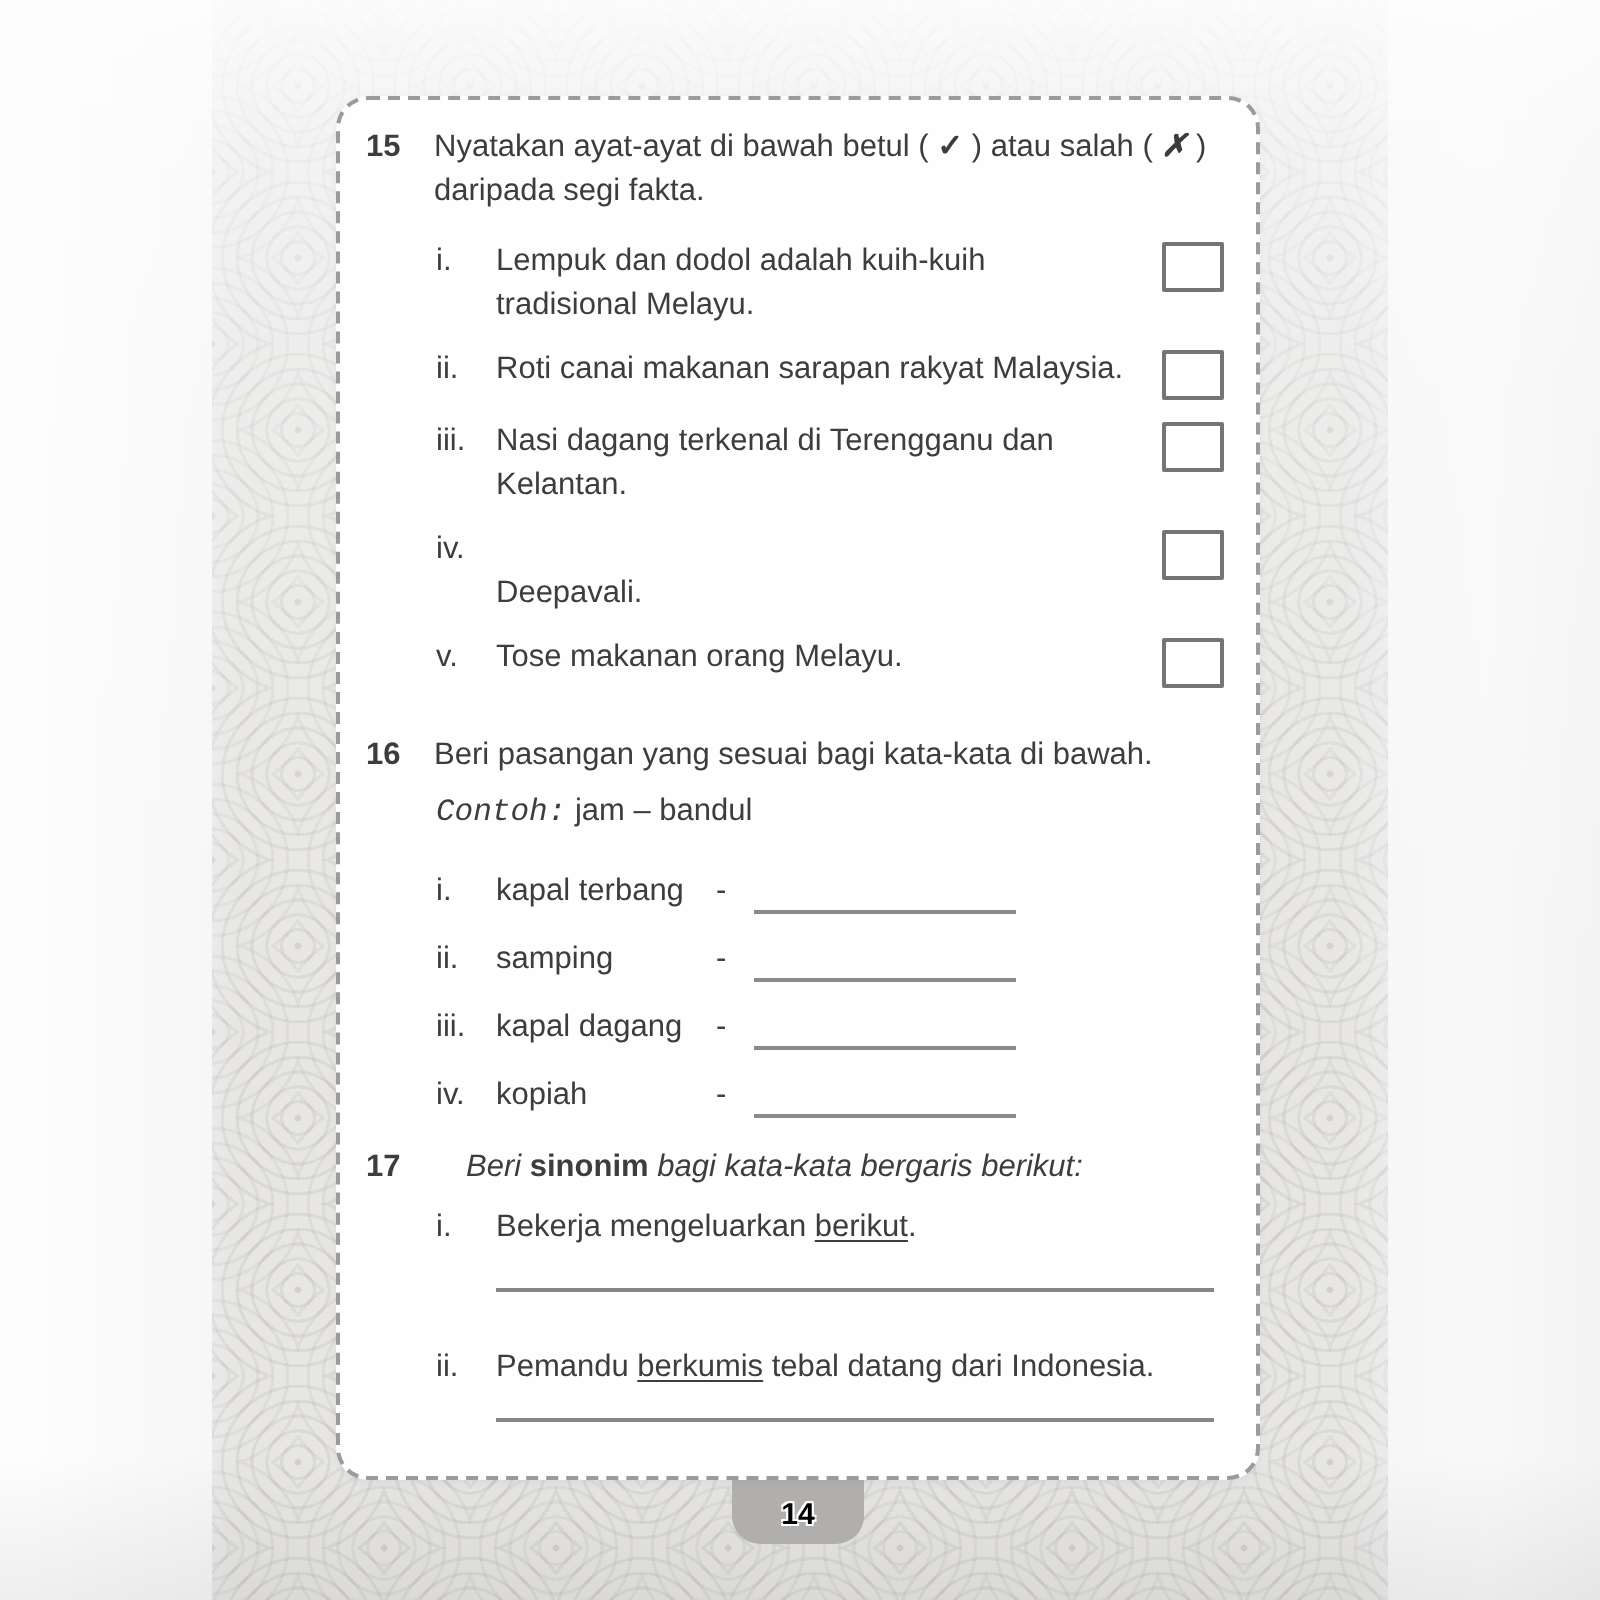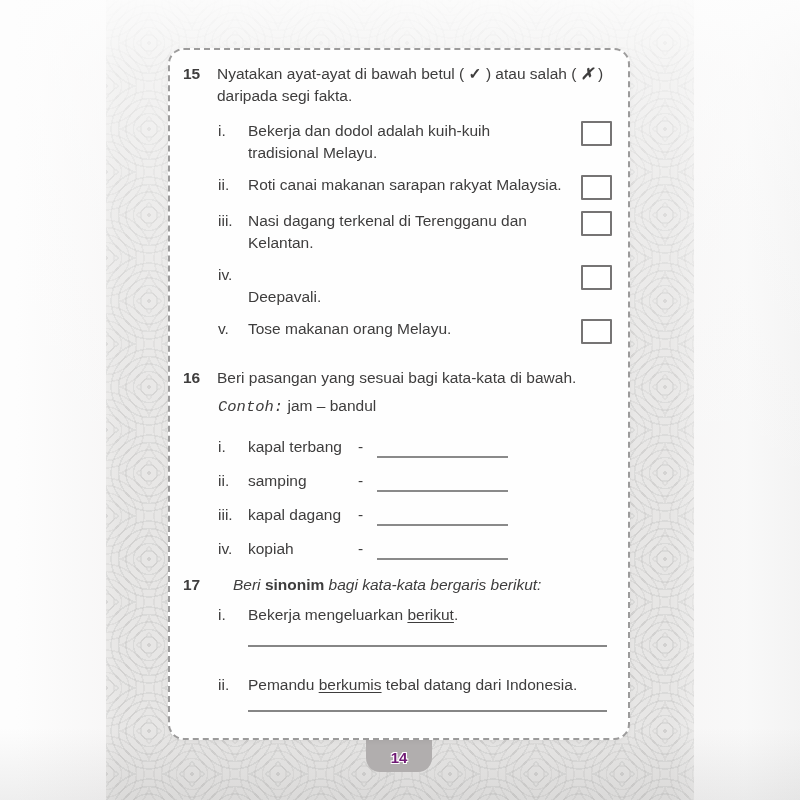--- a/index.html
+++ b/index.html
@@ -26,21 +26,21 @@
       linear-gradient(0deg, rgba(110,110,110,0.10) 0%, rgba(110,110,110,0) 9%),
       linear-gradient(180deg, rgba(253,253,253,0.92) 0%, rgba(253,253,253,0.55) 9%, rgba(253,253,253,0.28) 24%, rgba(253,253,253,0.10) 46%, rgba(253,253,253,0) 68%),
       linear-gradient(90deg, rgba(253,253,253,1) 2%, rgba(253,253,253,0) 15%, rgba(253,253,253,0) 84%, rgba(249,249,249,0.85) 93%, rgba(243,243,243,0.92) 100%);
   }
   .page-tab {
     position:absolute; left:366px; top:730px; width:66px; height:42px;
     background:#b1aeae; border-radius:8px 8px 14px 14px; z-index:1;
     display:flex; align-items:flex-end; justify-content:center; padding-bottom:7px;
   }
   .page-tab .num {
-    font-weight:bold; font-size:15px; line-height:15px; color:#701a75;
+    font-weight:bold; font-size:15px; line-height:15px; color:#000000;
     text-shadow:-1px -1px 0 #fff, 1px -1px 0 #fff, -1px 1px 0 #fff, 1px 1px 0 #fff, 0 1px 0 #fff, 0 -1px 0 #fff;
   }
   .page-card {
     position:absolute; left:168px; top:48px; width:462px; height:692px; z-index:2;
     background:#fefefe; border:2px dashed #9c9b9b; border-radius:16px;
     padding:13px 16px 0 13px;
     box-shadow:0 1px 5px rgba(0,0,0,0.05);
   }
   .q { display:flex; }
   .qnum { width:34px; flex:none; font-weight:bold; }
@@ -91,21 +91,21 @@
       <div class="qnum">15</div>
       <div class="qtext">
         <span class="nowrap"><span>Nyatakan ayat-ayat di bawah betul ( </span><span class="check">✓</span><span> ) atau salah ( </span><span class="cross">✗</span><span> )</span></span><br>
         <span>daripada segi fakta.</span>
       </div>
     </div>
 
     <div class="q15-items">
       <div class="item">
         <span class="roman">i.</span>
-        <span class="itext"><span class="nowrap">Bekerja dan dodol adalah kuih-kuih</span><br><span class="nowrap">tradisional Melayu.</span></span>
+        <span class="itext"><span class="nowrap">Lempuk dan dodol adalah kuih-kuih</span><br><span class="nowrap">tradisional Melayu.</span></span>
         <span class="cbox"></span>
       </div>
       <div class="item">
         <span class="roman">ii.</span>
         <span class="itext"><span class="nowrap">Roti canai makanan sarapan rakyat Malaysia.</span></span>
         <span class="cbox"></span>
       </div>
       <div class="item">
         <span class="roman">iii.</span>
         <span class="itext"><span class="nowrap">Nasi dagang terkenal di Terengganu dan</span><br><span class="nowrap">Kelantan.</span></span>

